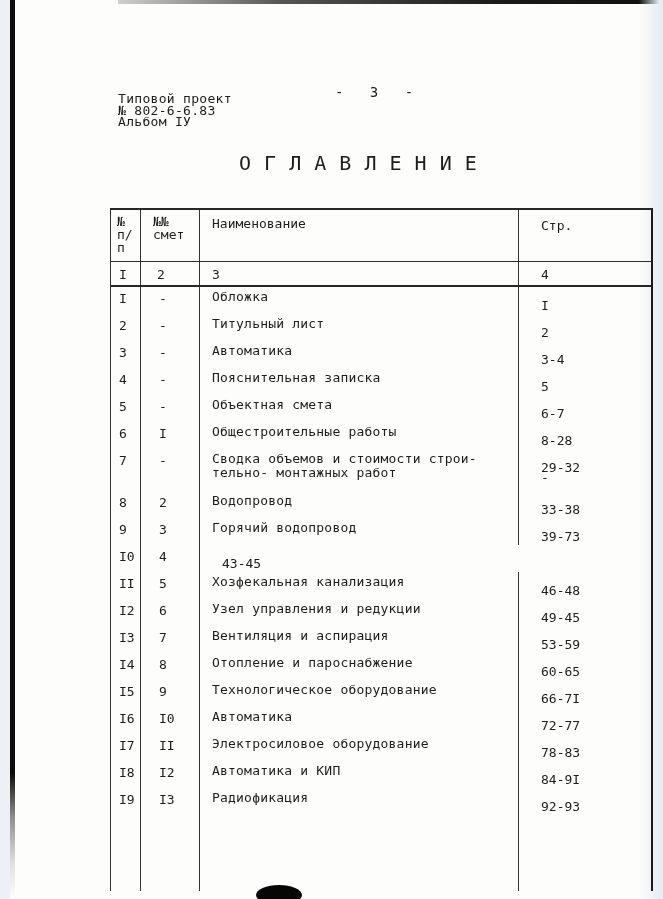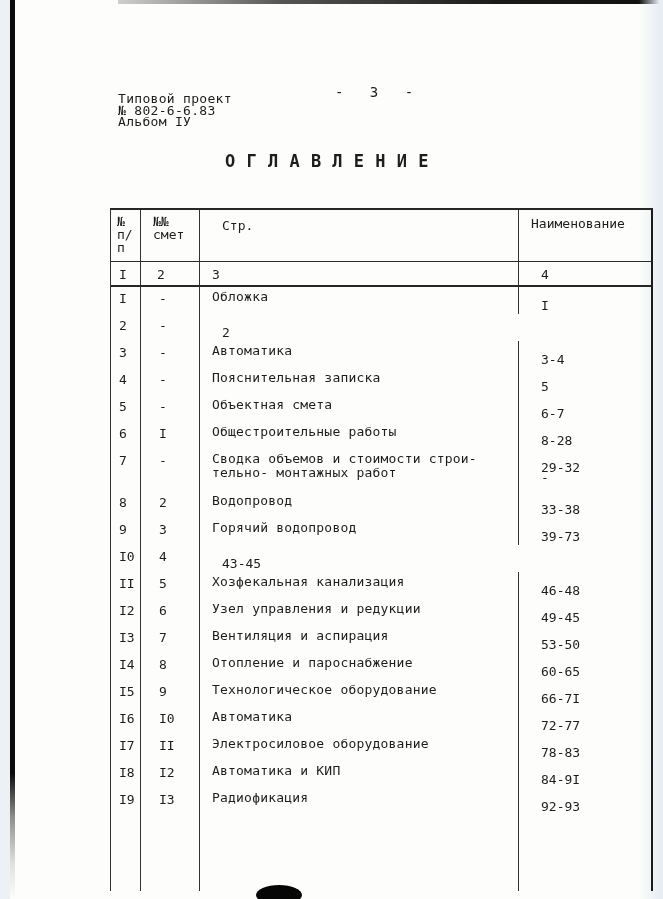--- a/index.html
+++ b/index.html
@@ -42,22 +42,22 @@
   
   .page-header { position: absolute; left: 118px; top: 80px; margin-top: 13px; }
   .page-header div { font-size: 13px; line-height: 11.5px; letter-spacing: 0.3px; }
   .page-marker {
     position: absolute; left: 335px; top: 84px;
     font-size: 14px; word-spacing: 18px;
   }
 
   
   .doc-title {
-    position: absolute; left: 225px; top: 151px;
-    font-size: 17px; font-weight: bold; letter-spacing: 0.5px;
+    position: absolute; left: 239px; top: 151px;
+    font-size: 20px; font-weight: normal; letter-spacing: 0.5px;
   }
 
   
   .toc-table {
     position: absolute; left: 110px; top: 208px; width: 543px;
     border-top: 2px solid #262626;
     border-left: 1px solid #333;
     border-right: 2px solid #1a1a1a;
   }
   .trow { display: grid; grid-template-columns: 30px 59px 319px 132px; }
@@ -116,42 +116,43 @@
 
   <div class="doc-title">О Г Л А В Л Е Н И Е</div>
 
   <div class="toc-table">
 
     <div class="trow head-row">
       <div class="cell h-num">№
 п/п</div>
       <div class="cell h-smeta">№№
 смет</div>
+      <div class="cell h-name">Наименование</div>
       <div class="cell h-pages">Стр.</div>
-      <div class="cell h-name">Наименование</div>
     </div>
 
     <div class="trow nums-row">
       <div class="cell n1">I</div>
       <div class="cell n2">2</div>
       <div class="cell n3">3</div>
       <div class="cell n4">4</div>
     </div>
 
     <div>
   <div class="trow body-row">
     <div class="cell c-num">I</div>
     <div class="cell c-smeta">-</div>
     <div class="cell c-name">Обложка</div>
     <div class="cell c-pages"><span class="pages-text">I</span></div>
   </div>
 
   <div class="trow body-row">
     <div class="cell c-num">2</div>
     <div class="cell c-smeta">-</div>
+    <div class="cell c-name">Титульный лист</div>
     <div class="cell c-pages"><span class="pages-text">2</span></div>
   </div>
 
   <div class="trow body-row">
     <div class="cell c-num">3</div>
     <div class="cell c-smeta">-</div>
     <div class="cell c-name">Автоматика</div>
     <div class="cell c-pages"><span class="pages-text">3-4</span></div>
   </div>
 
@@ -215,21 +216,21 @@
     <div class="cell c-num">I2</div>
     <div class="cell c-smeta">6</div>
     <div class="cell c-name">Узел управления и редукции</div>
     <div class="cell c-pages"><span class="pages-text">49-45</span></div>
   </div>
 
   <div class="trow body-row">
     <div class="cell c-num">I3</div>
     <div class="cell c-smeta">7</div>
     <div class="cell c-name">Вентиляция и аспирация</div>
-    <div class="cell c-pages"><span class="pages-text">53-50</span></div>
+    <div class="cell c-pages"><span class="pages-text">53-59</span></div>
   </div>
 
   <div class="trow body-row">
     <div class="cell c-num">I4</div>
     <div class="cell c-smeta">8</div>
     <div class="cell c-name">Отопление и пароснабжение</div>
     <div class="cell c-pages"><span class="pages-text">60-65</span></div>
   </div>
 
   <div class="trow body-row">

